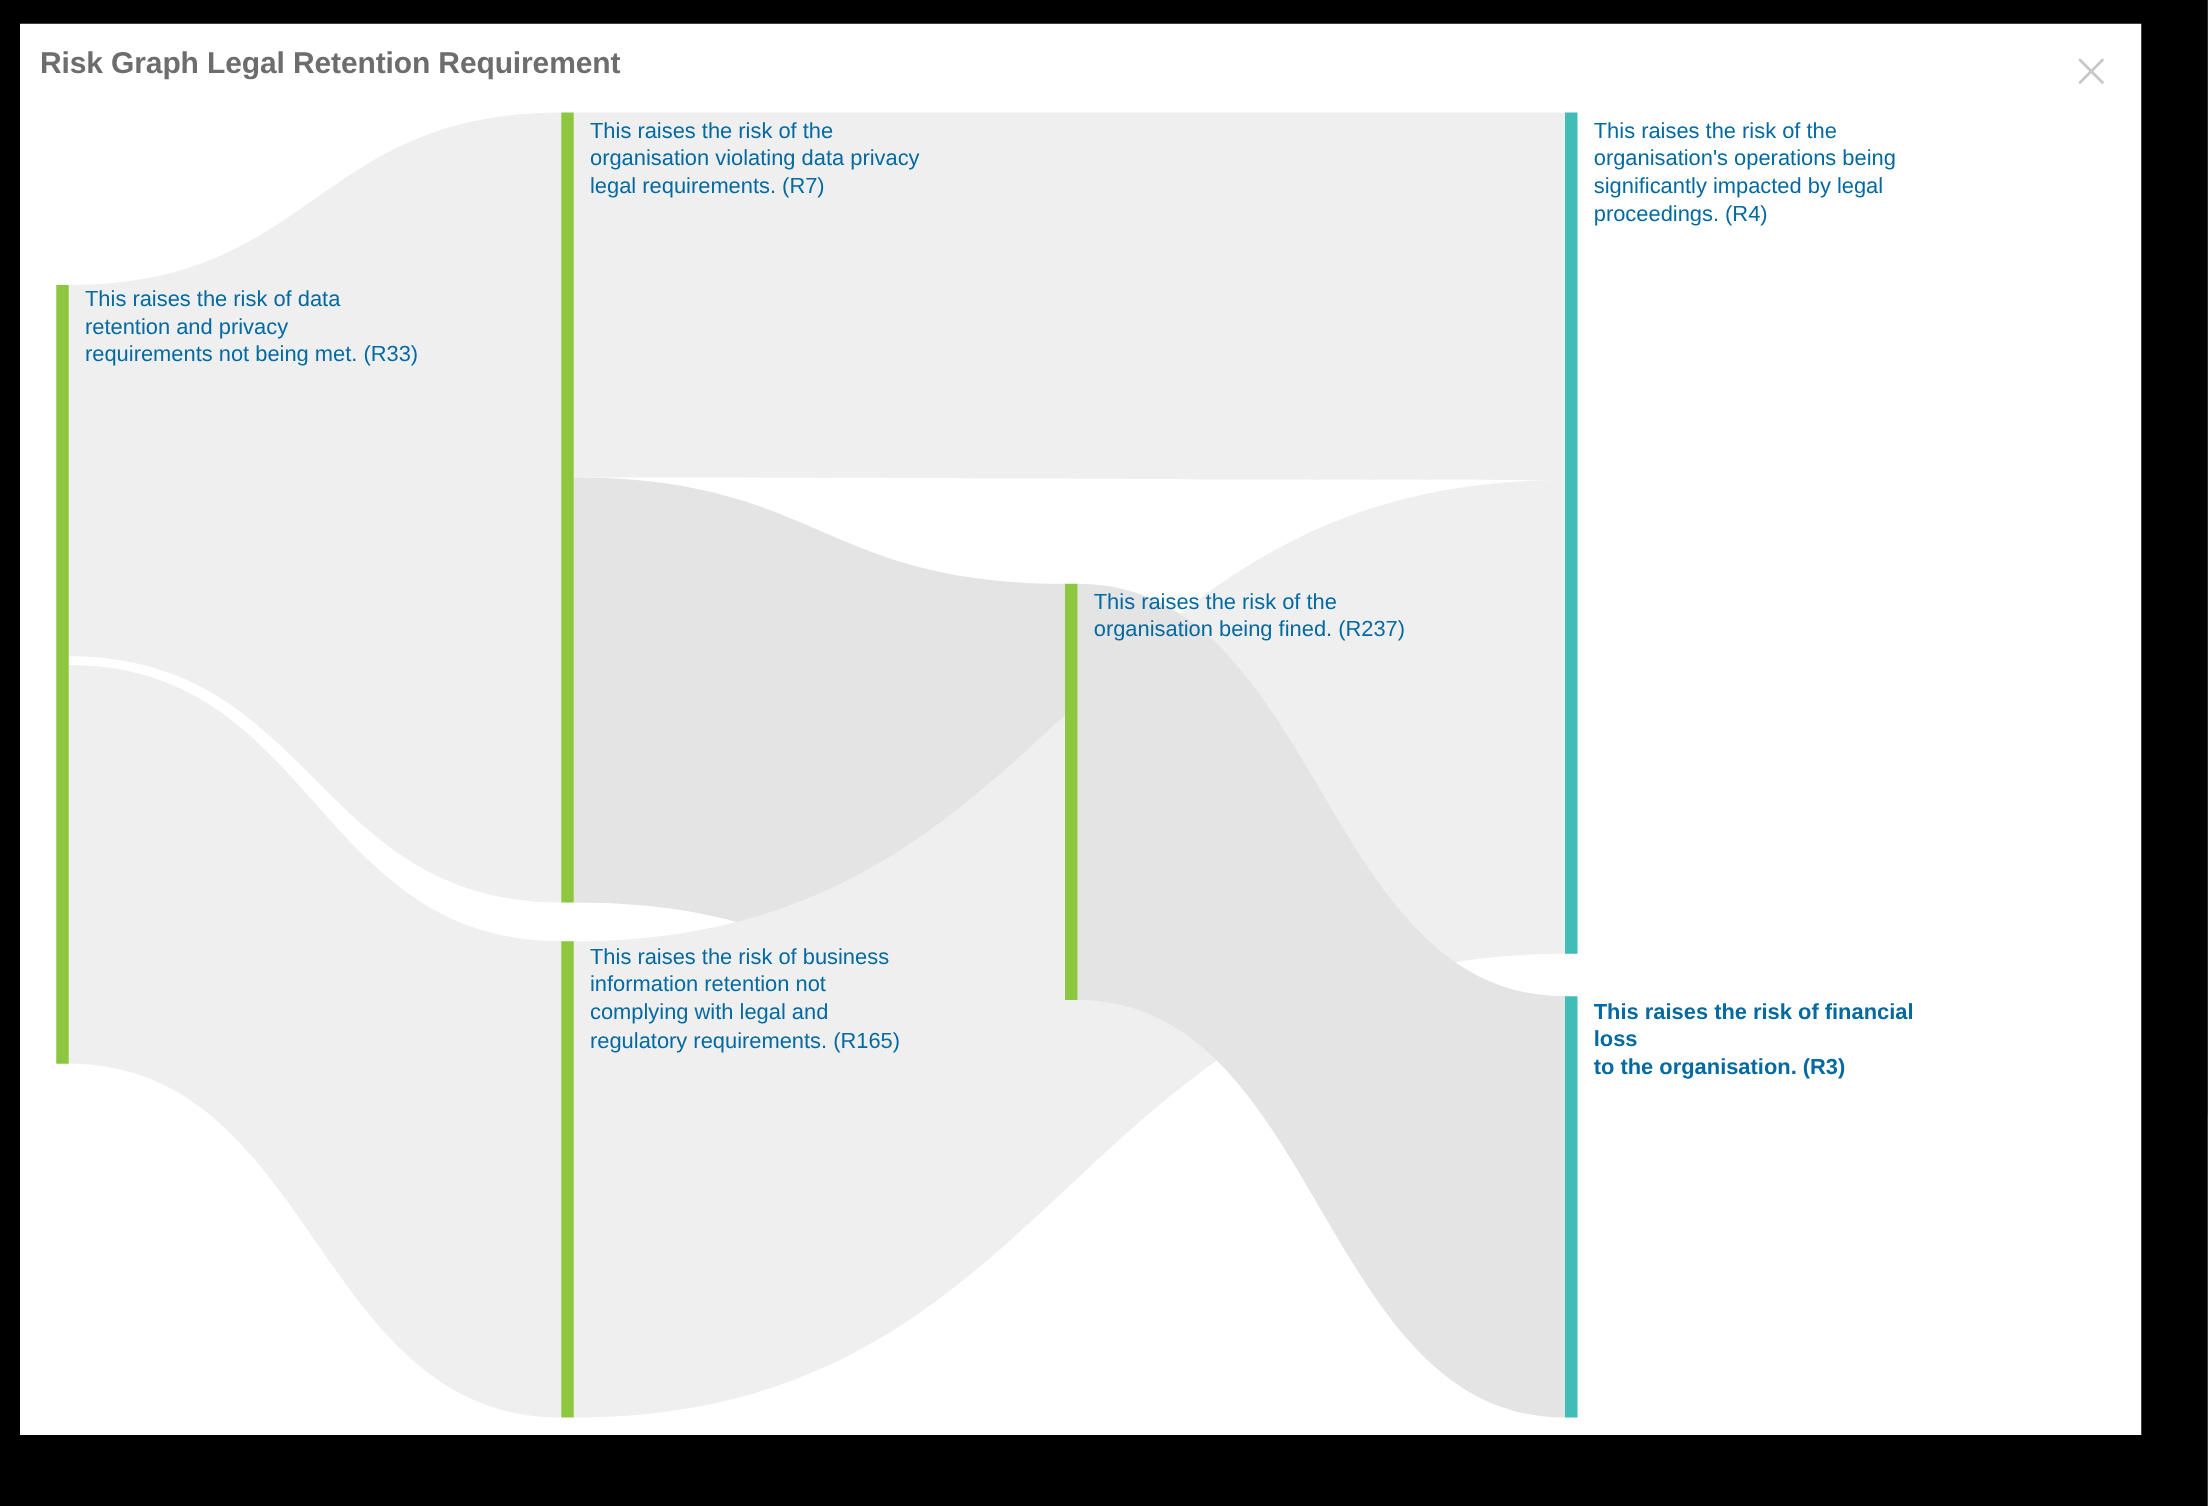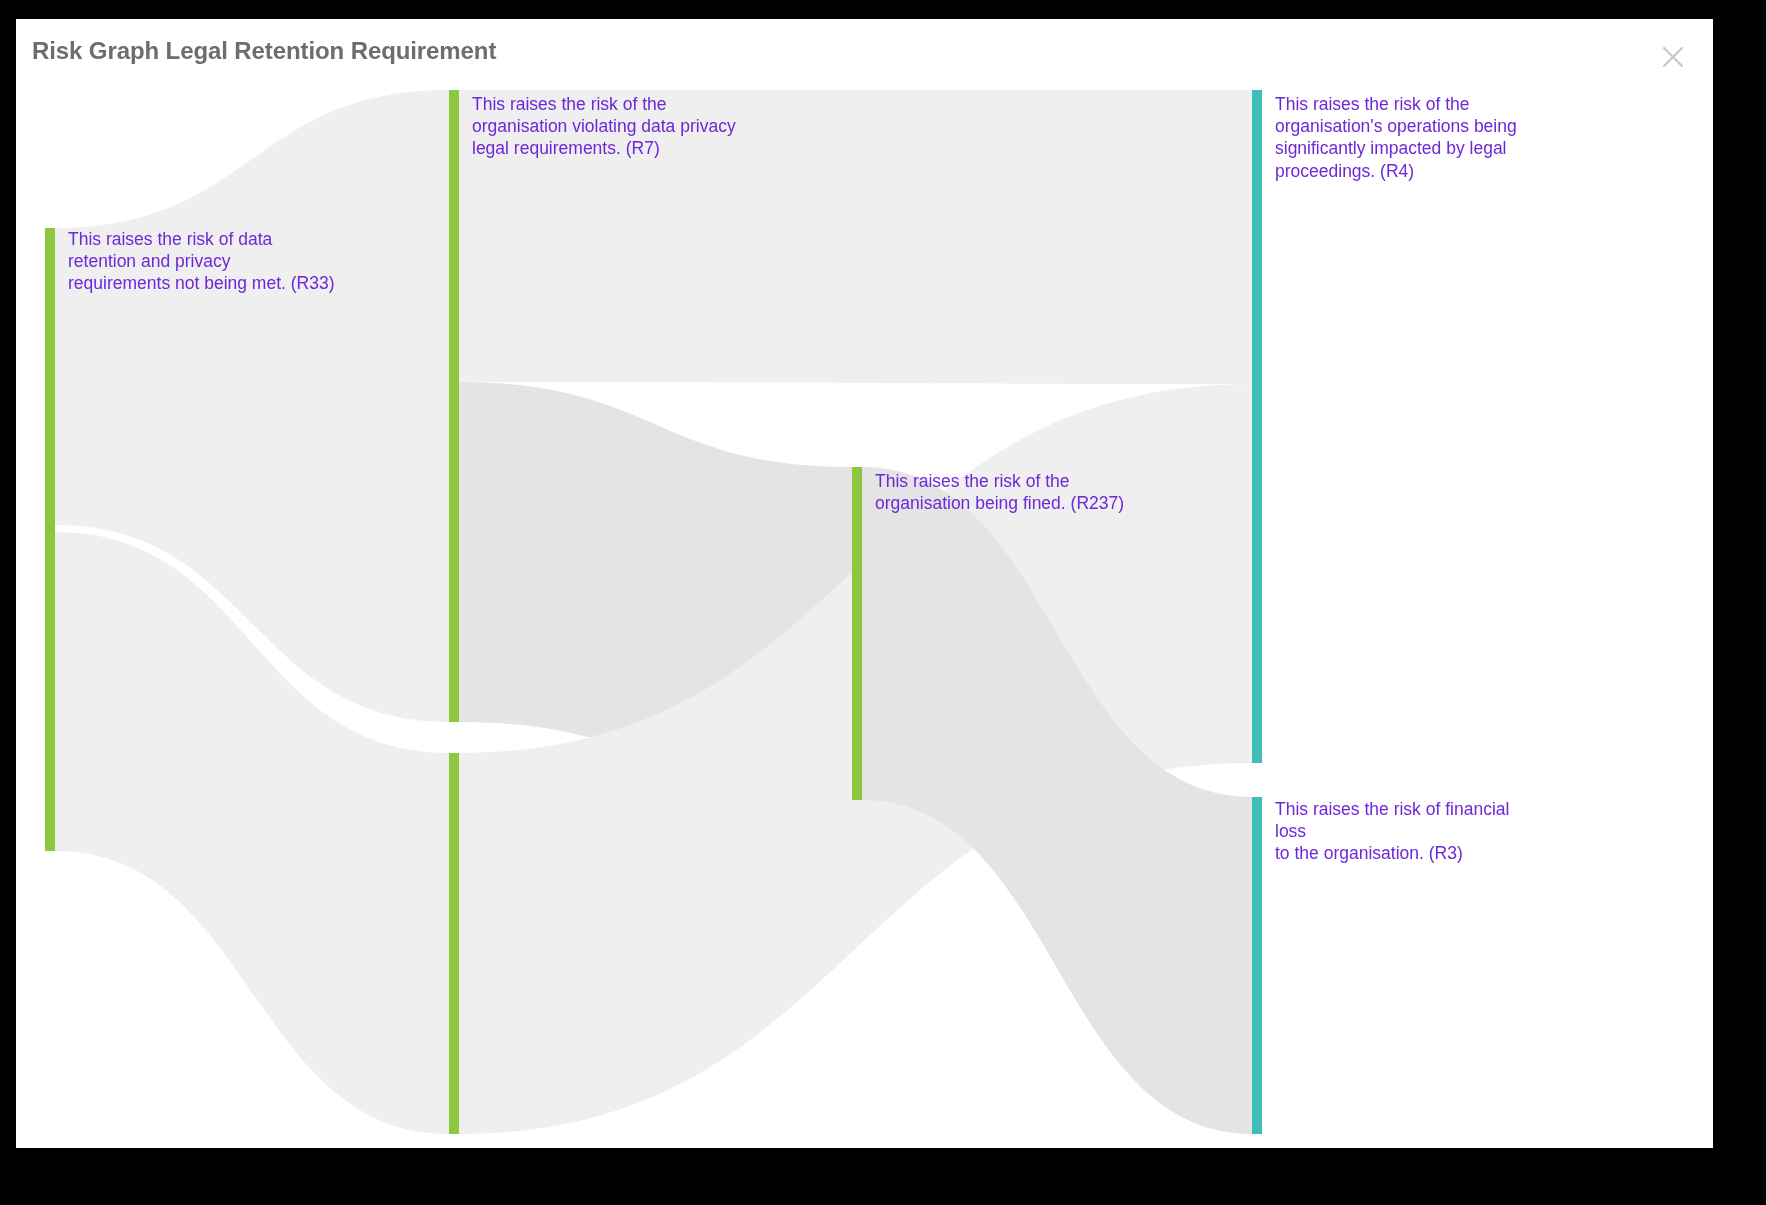--- a/index.html
+++ b/index.html
@@ -66,28 +66,29 @@
   }
   #sankey-svg {
     position: absolute;
     left: 0;
     top: 0;
   }
   .node-label {
     position: absolute;
     font-size: 17.5px;
     line-height: 22.2px;
-    color: #6d28d9;
+    color: #0369a1;
     white-space: pre-line;
     pointer-events: none;
   }
   .node-label.clipped {
     white-space: pre-line;
     width: 258px;
     overflow: hidden;
+    font-weight: bold;
   }
 </style>
 </head>
 <body>
 
 <div id="root">
 
   <div id="dialog">
 
     <div id="dialog-header">
@@ -135,20 +136,24 @@
       </svg>
 
       <div class="node-label" style="left:52px; top:156px;">This raises the risk of data
 retention and privacy
 requirements not being met. (R33)</div>
 
       <div class="node-label" style="left:456px; top:21px;">This raises the risk of the
 organisation violating data privacy
 legal requirements. (R7)</div>
 
+      <div class="node-label" style="left:456px; top:682px;">This raises the risk of business
+information retention not
+complying with legal and
+regulatory requirements. (R165)</div>
 
       <div class="node-label" style="left:859px; top:398px;">This raises the risk of the
 organisation being fined. (R237)</div>
 
       <div class="node-label" style="left:1259px; top:21px;">This raises the risk of the
 organisation's operations being
 significantly impacted by legal
 proceedings. (R4)</div>
 
       <div class="node-label clipped" style="left:1259px; top:726px;">This raises the risk of financial loss

